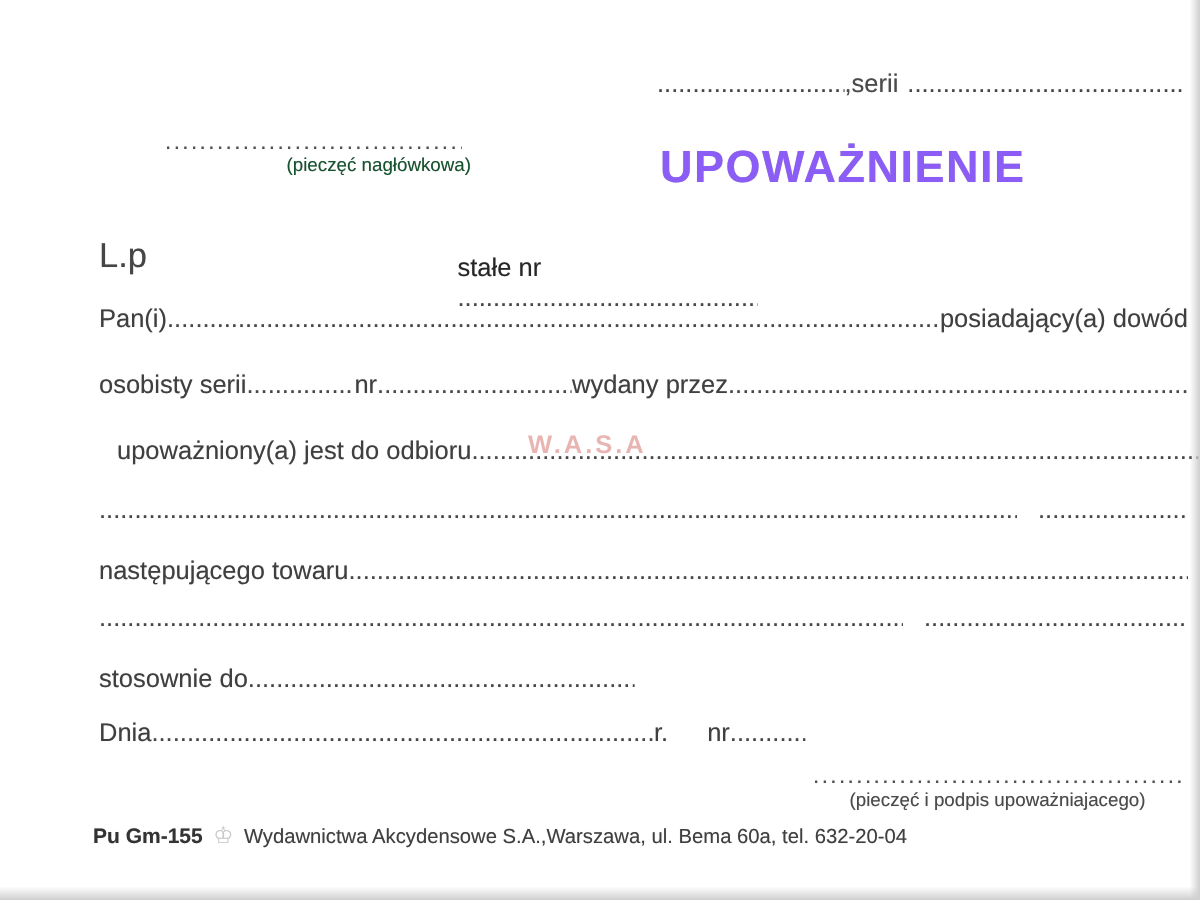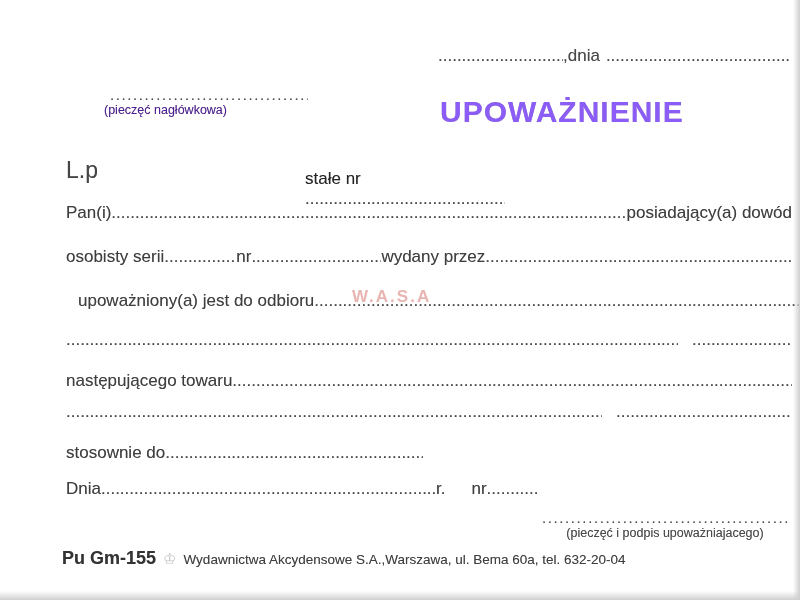--- a/index.html
+++ b/index.html
@@ -12,49 +12,49 @@
   .row{display:flex;align-items:baseline;white-space:nowrap;font-size:17px;}
   .lbl{flex:0 0 auto;}
   .lead{overflow:hidden;white-space:nowrap;color:#474747;}
   .lead.grow{flex:1 1 0;min-width:0;}
   .lead.fix{flex:0 0 auto;display:inline-block;vertical-align:baseline;}
   .gap14{flex:0 0 14px;}
   .gap26{flex:0 0 26px;}
 
   .date-line{left:438px;top:46px;width:352px;color:#4a4a4a;}
   .stamp-dots{left:110px;top:86px;width:198px;font-size:15px;letter-spacing:1.6px;color:#4f4f4f;}
-  .stamp-caption{left:104px;top:103px;width:210px;text-align:left;font-size:12.5px;color:#4c1d95;}
+  .stamp-caption{left:104px;top:103px;width:210px;text-align:right;font-size:12.5px;color:#14532d;}
   .title{left:440px;top:95px;font-size:30px;font-weight:bold;letter-spacing:1px;color:#8b5cf6;}
   .lp{left:66px;top:157px;font-size:23px;color:#454545;}
   .permit-line{left:305px;top:169px;font-weight:normal;color:#262626;flex-direction:column;}
   .pan-line{left:66px;top:203px;width:726px;}
   .id-line{left:66px;top:247px;width:726px;}
   .auth-line{left:78px;top:291px;width:726px;}
   .watermark{left:352px;top:287px;font-size:17px;letter-spacing:2px;color:#e4a9a5;text-shadow:none;font-weight:bold;opacity:.85;}
   .dots-a{left:66px;top:330px;width:726px;}
   .goods-line{left:66px;top:371px;width:726px;}
   .dots-b{left:66px;top:402px;width:726px;}
   .pursuant-line{left:66px;top:443px;}
   .date2-line{left:66px;top:479px;}
   .sig-dots{left:542px;top:509px;width:246px;font-size:15px;letter-spacing:1.6px;text-align:center;color:#4f4f4f;overflow:hidden;white-space:nowrap;}
   .sig-caption{left:536px;top:526px;width:258px;text-align:center;font-size:12.5px;color:#4a4a4a;}
   .footer{left:62px;top:548px;font-size:13.5px;align-items:baseline;}
-  .form-code{font-weight:bold;font-size:18px;color:#333333;}
+  .form-code{font-weight:bold;font-size:14px;color:#333333;}
   .crown{font-size:15px;color:#c6c6c6;margin:0 7px;text-shadow:none;}
   .edge-right{right:0;top:0;width:7px;height:600px;background:linear-gradient(to right,rgba(200,200,200,0),#cfcfcf);}
   .edge-bottom{left:0;bottom:0;width:800px;height:9px;background:linear-gradient(to bottom,rgba(200,200,200,0),#cfcfcf);}
 </style>
 </head>
 <body>
 
 <div class="page">
 
   <div class="abs row date-line">
     <span class="lead fix" style="width:125px">........................................................................................................................................................................................................................................</span>
-    <span class="lbl">,dnia</span>
+    <span class="lbl">,serii</span>
     <span class="lead grow" style="margin-left:6px">........................................................................................................................................................................................................................................</span>
   </div>
 
   <div class="abs lead stamp-dots">........................................................................................................................................................................................................................................</div>
   <div class="abs stamp-caption">(pieczęć nagłówkowa)</div>
 
   <div class="abs title">UPOWAŻNIENIE</div>
 
   <div class="abs lp">L.p</div>
   <div class="abs row permit-line">

